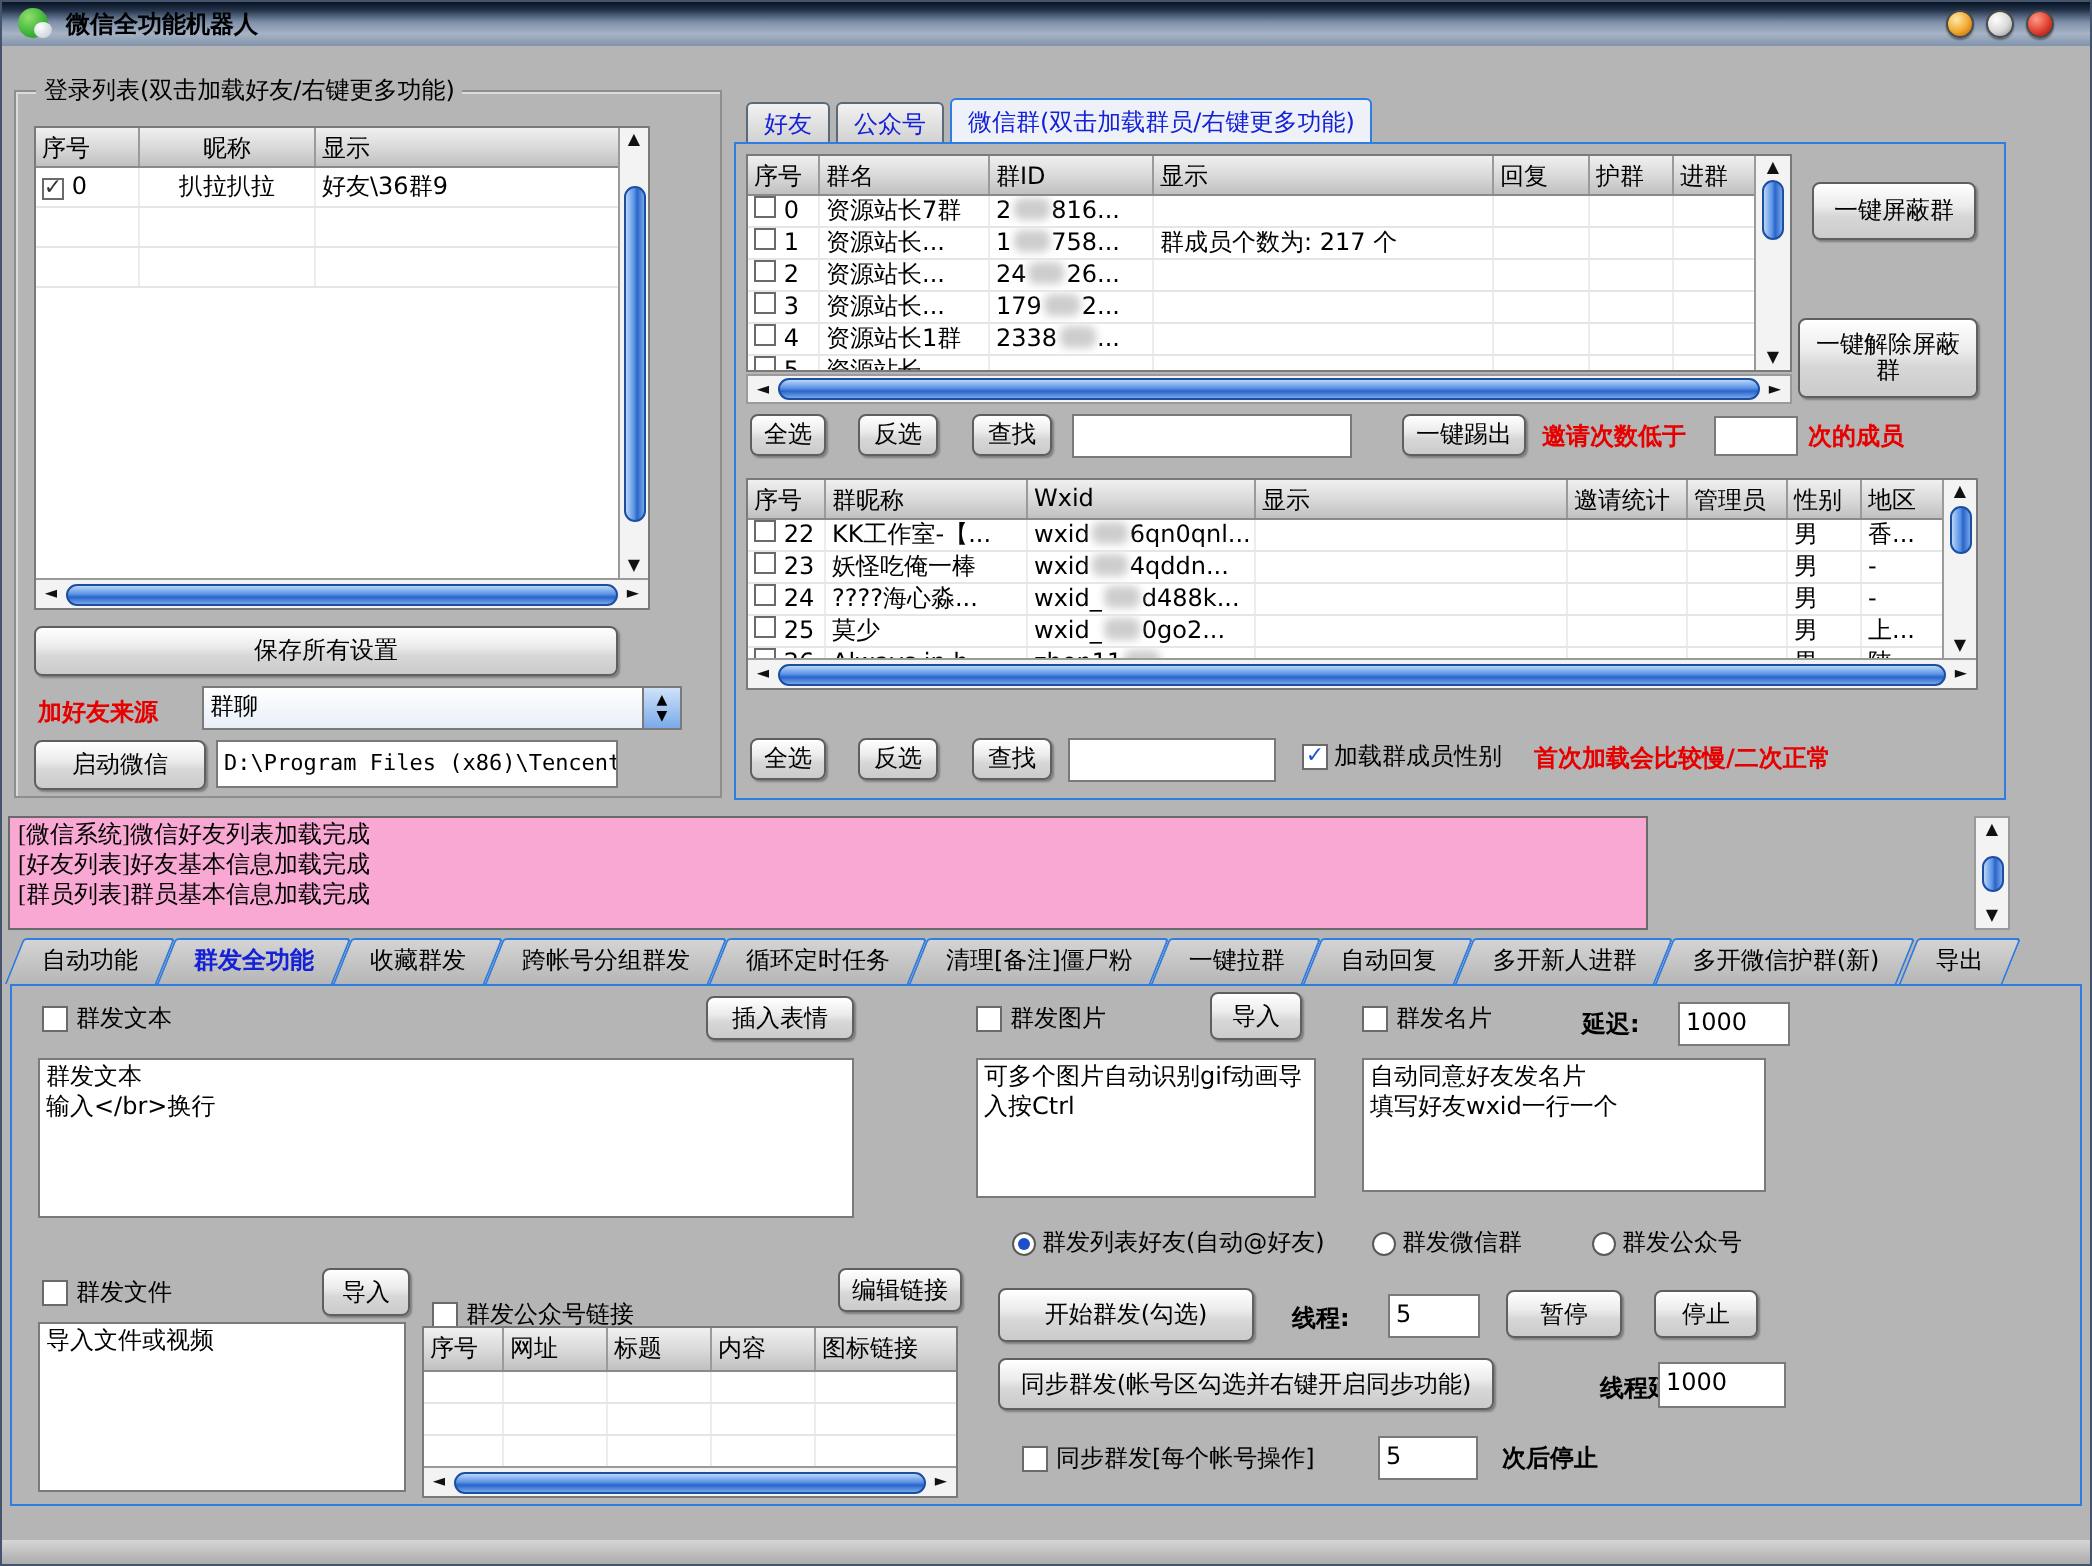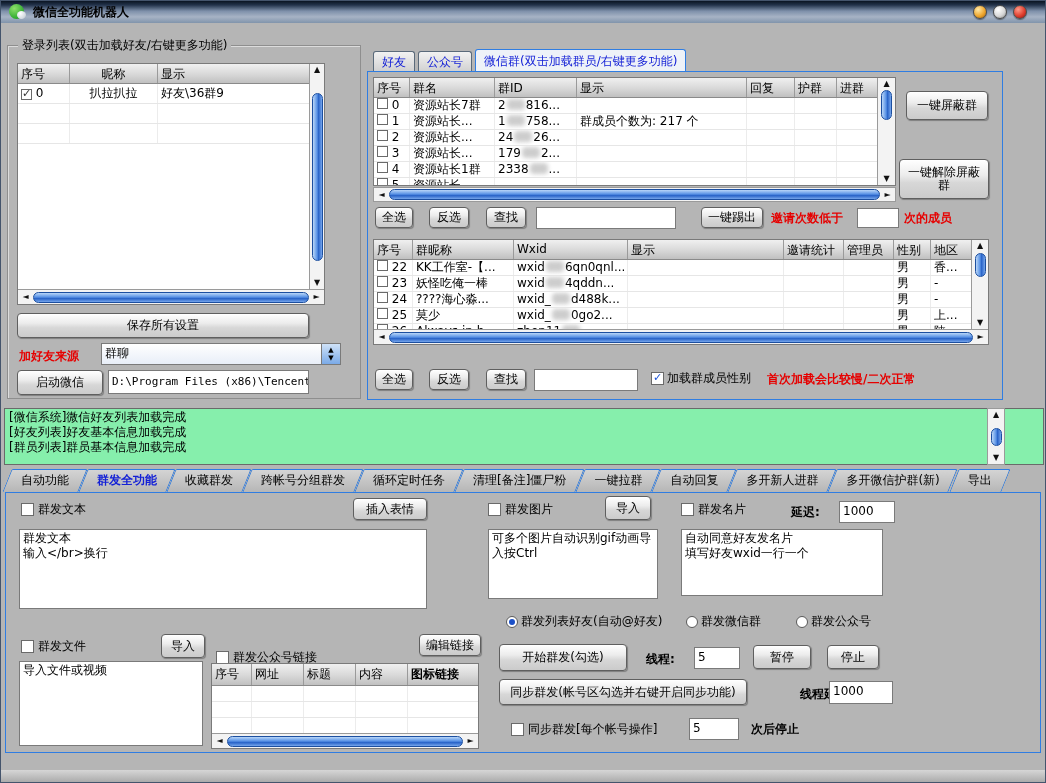--- a/index.html
+++ b/index.html
@@ -322,21 +322,21 @@
   <div class="abs input" style="left:533px;top:368px;width:104px;height:22px;"></div>
   <div class="abs flexrow" style="left:650px;top:369px;gap:3px;">
     <span class="cb blue checked"></span>
     <span>加载群成员性别</span>
   </div>
   <div class="abs red" style="left:766px;top:370px;">首次加载会比较慢/二次正常</div>
 
   <div class="abs btn" style="left:905px;top:90px;width:82px;height:29px;">一键屏蔽群</div>
   <div class="abs btn" style="left:898px;top:158px;width:90px;height:40px;padding:0 6px;">一键解除屏蔽群</div>
 
-  <div class="abs" style="left:3px;top:407px;width:1040px;height:57px;background:#86efac;border:1px solid #6a6a6a;padding:1px 4px;line-height:15px;overflow:hidden;">
+  <div class="abs" style="left:3px;top:407px;width:820px;height:57px;background:#f9a8d4;border:1px solid #6a6a6a;padding:1px 4px;line-height:15px;overflow:hidden;font-family:Liberation Serif, serif;">
     <div>[微信系统]微信好友列表加载完成</div>
     <div>[好友列表]好友基本信息加载完成</div>
     <div>[群员列表]群员基本信息加载完成</div>
   </div>
   <div class="abs vscroll" style="left:986px;top:407px;width:18px;height:57px;border:1px solid #9a9a9a;">
     <div class="sarrow">▲</div>
     <div class="vthumb" style="height:18px;border-radius:9px;"></div>
     <div class="sarrow">▼</div>
   </div>
 
@@ -405,21 +405,21 @@
   <div class="abs btn" style="left:418px;top:633px;width:62px;height:22px;">编辑链接</div>
 
   <div class="abs ta" style="left:18px;top:660px;width:184px;height:85px;">导入文件或视频</div>
 
   <div class="abs tbl" style="left:210px;top:662px;width:268px;height:86px;">
     <div class="thead" style="height:22px;">
       <div class="th" style="width:40px;">序号</div>
       <div class="th" style="width:52px;">网址</div>
       <div class="th" style="width:52px;">标题</div>
       <div class="th" style="width:52px;">内容</div>
-      <div class="th" style="flex:1;border-right:none;font-weight:bold;">图标链接</div>
+      <div class="th" style="flex:1;border-right:none;">图标链接</div>
     </div>
     <div class="tbody" style="flex:1;">
       <div class="trow">
           <div class="td" style="width:40px;"></div>
           <div class="td" style="width:52px;"></div>
           <div class="td" style="width:52px;"></div>
           <div class="td" style="width:52px;"></div>
           <div class="td" style="flex:1;border-right:none;"></div>
         </div>
       <div class="trow">

